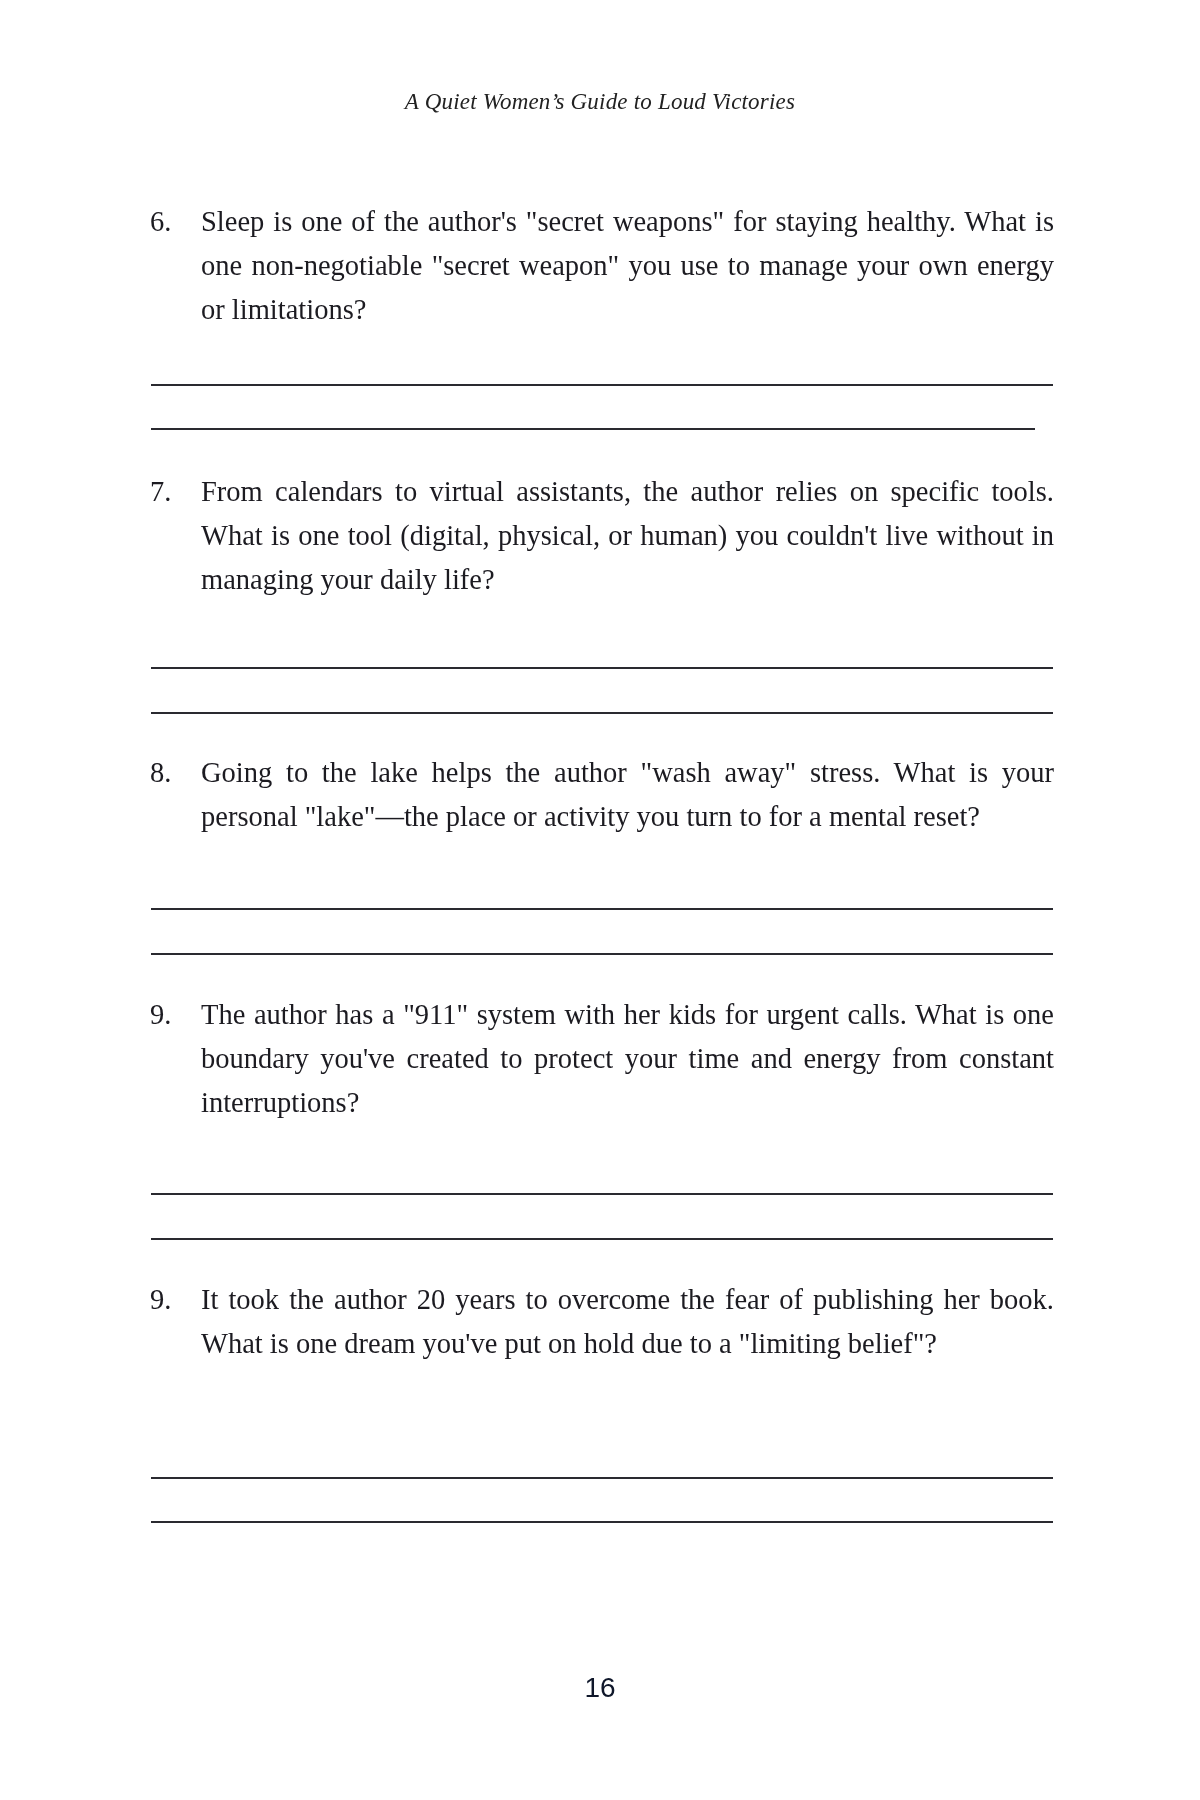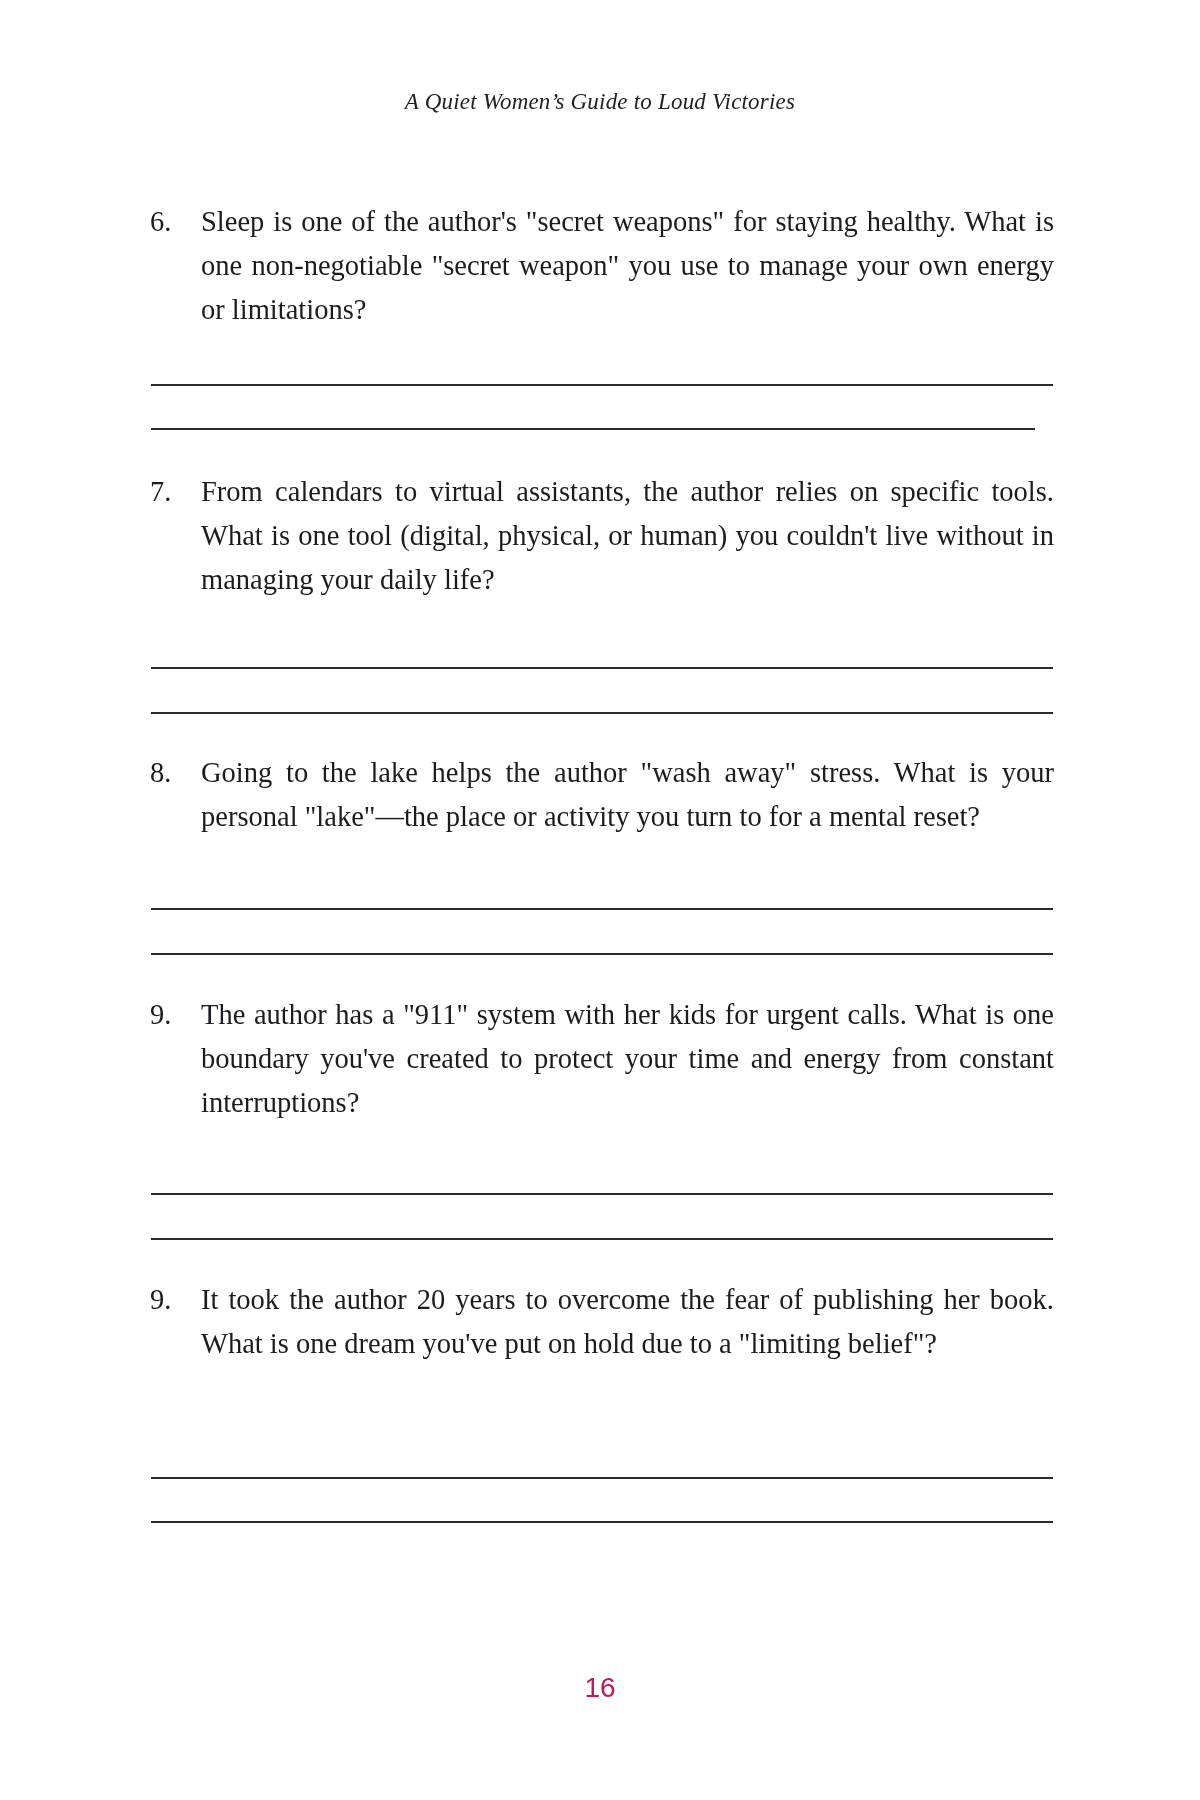--- a/index.html
+++ b/index.html
@@ -58,21 +58,21 @@
       width: 884px;
     }
     .page-number {
       position: absolute;
       top: 1672px;
       left: 0;
       width: 1200px;
       text-align: center;
       font-family: "Liberation Sans", "DejaVu Sans", sans-serif;
       font-size: 28px;
-      color: #be185d;
+      color: #0f172a;
     }
   </style>
 </head>
 <body>
 
 <div class="running-header">A Quiet Women’s Guide to Loud Victories</div>
 
 <div class="question" style="top:200px;">
   <div class="q-row">
     <span class="q-num">6.</span>

